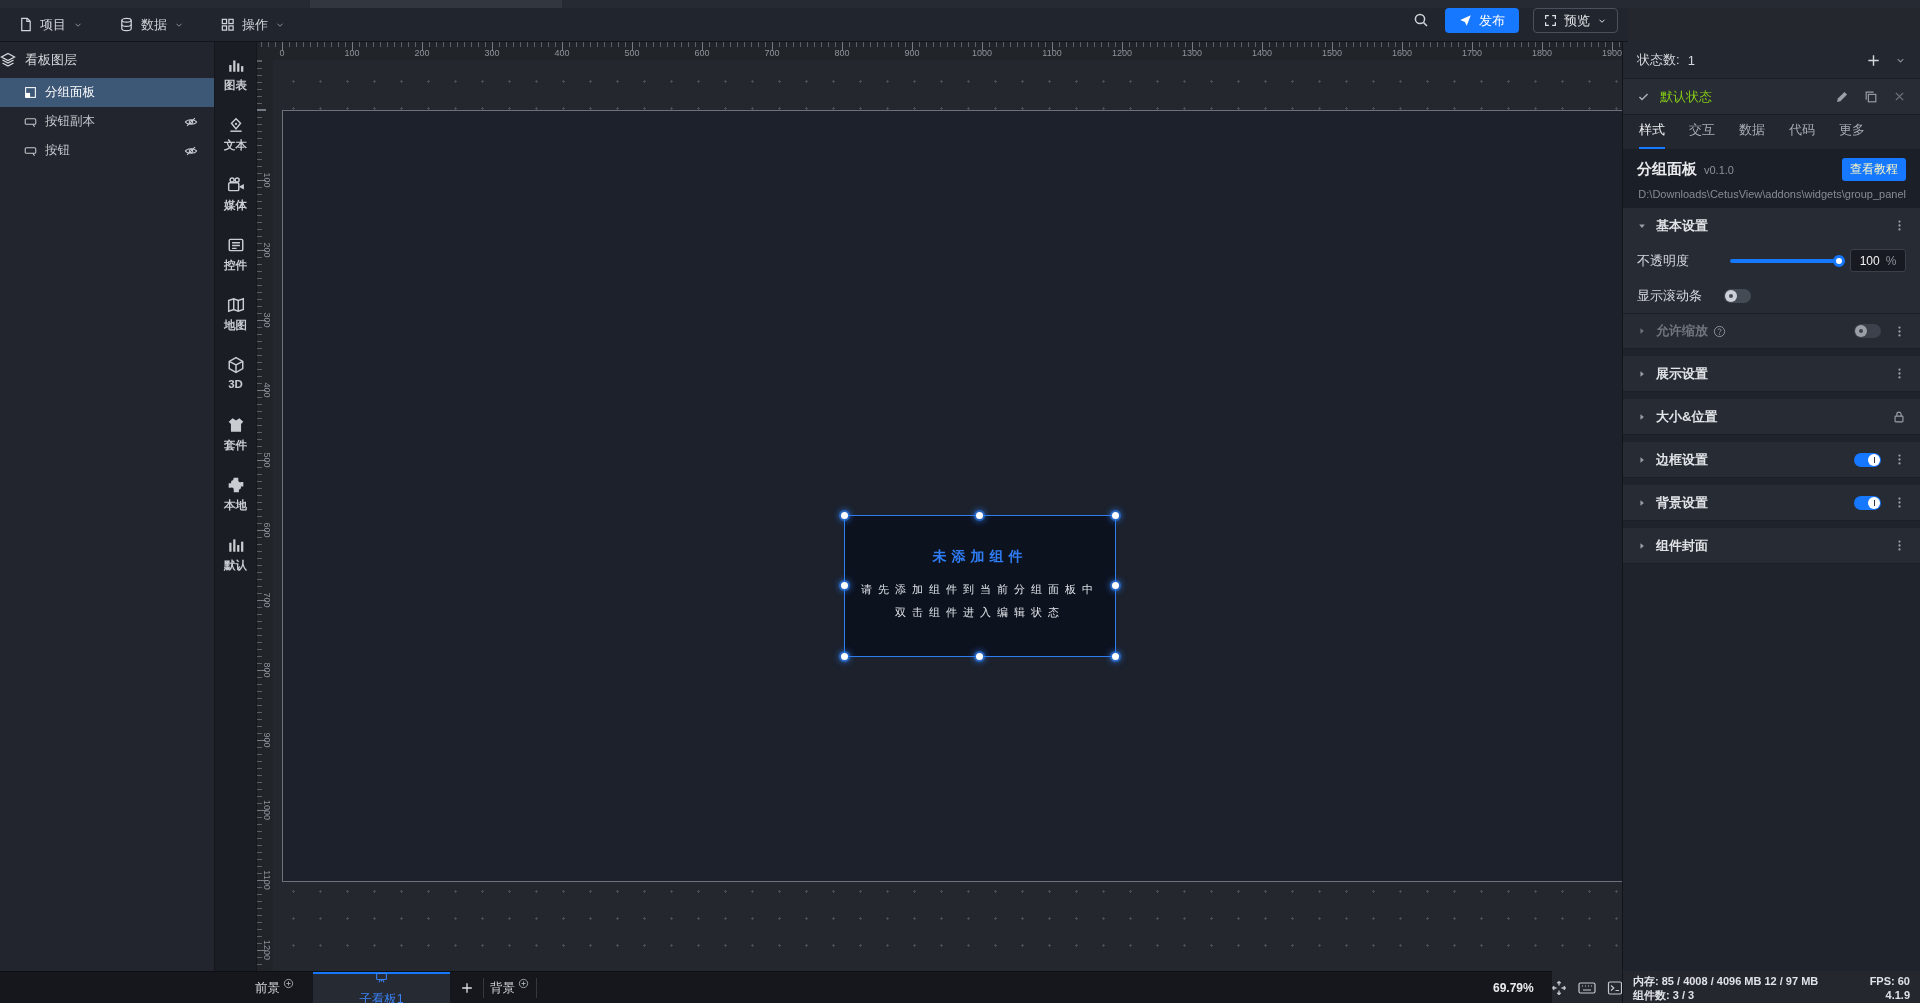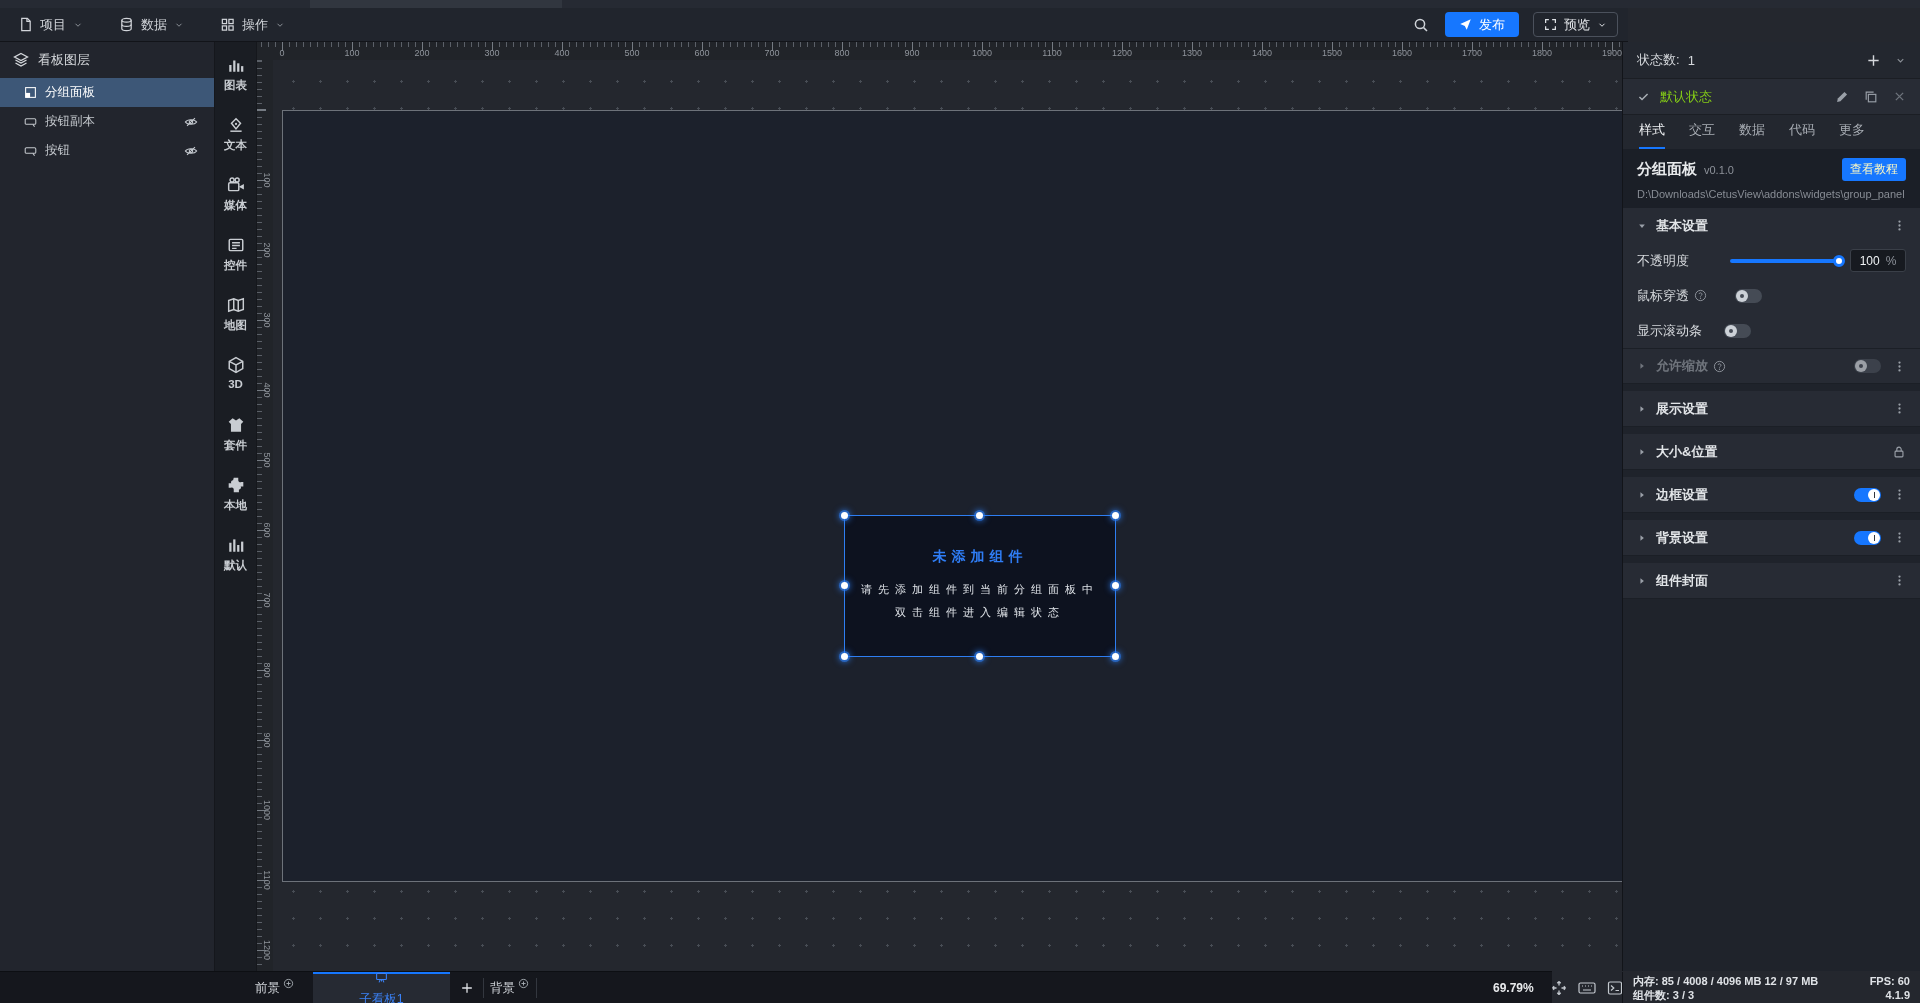--- a/index.html
+++ b/index.html
@@ -7,33 +7,33 @@
     font-family:"Liberation Sans","DejaVu Sans",sans-serif;}
   .app{position:relative;width:1920px;height:1003px;background:#24272e;color:#d6d9dd;font-size:13px;}
   svg{display:block;}
 
   
   .top-strip{position:absolute;left:0;top:0;width:1920px;height:8px;background:#262a33;}
   .top-strip .seg{position:absolute;left:310px;top:0;width:252px;height:8px;background:#31363f;}
 
   
   .menubar{position:absolute;left:0;top:8px;width:1628px;height:34px;background:#21252d;
-    border-bottom:1px solid #121419;display:flex;align-items:center;}
+    border-bottom:1px solid #121419;display:flex;align-items:flex-start;}
   .menu-item{display:flex;align-items:center;gap:7px;padding:0 18px;height:100%;color:#d2d5da;cursor:default;}
   .menu-item .chev{color:#8b9097;}
   .menubar .spacer{flex:1;}
   .iconbtn{display:flex;align-items:center;justify-content:center;width:28px;height:24px;color:#cfd3d8;}
   .btn-publish{display:flex;align-items:center;gap:7px;height:25px;padding:0 14px;background:#1677ff;
     color:#fff;border-radius:4px;margin:0 14px 0 10px;font-size:13px;}
   .btn-preview{display:flex;align-items:center;gap:7px;height:25px;padding:0 10px;border:1px solid #4b515c;
     color:#dfe2e6;border-radius:4px;margin-right:10px;font-size:13px;}
 
   
   .layers{position:absolute;left:0;top:42px;width:215px;height:929px;background:#22252d;border-right:1px solid #15171c;}
-  .layers-header{display:flex;align-items:center;gap:9px;height:36px;padding-left:13px;color:#d6d9dd;font-size:13px;}
+  .layers-header{display:flex;align-items:center;gap:9px;height:36px;color:#d6d9dd;font-size:13px;}
   .layer-item{position:relative;display:flex;align-items:center;gap:8px;height:29px;padding-left:24px;color:#c3c7cc;font-size:12.5px;}
   .layer-item.selected{background:#3d5777;color:#fff;}
   .layer-item .eye{position:absolute;right:16px;top:50%;transform:translateY(-50%);color:#c8cdd3;}
 
   
   .wtoolbar{position:absolute;left:215px;top:42px;width:42px;height:929px;background:#1a1d23;
     border-right:1px solid #15171c;display:flex;flex-direction:column;align-items:center;padding-top:14px;gap:15px;font-weight:bold;}
   .wtool{display:flex;flex-direction:column;align-items:center;gap:4px;color:#c9cdd2;width:42px;height:45px;}
   .wtool .lab{font-size:11.5px;}
 
@@ -60,21 +60,21 @@
     border:1px solid #2e7ef2;display:flex;flex-direction:column;align-items:center;justify-content:center;}
   .component .ttl{color:#2f7df5;font-weight:bold;font-size:14px;letter-spacing:5px;margin-bottom:12px;}
   .component .ln{color:#dfe3e8;font-size:11px;letter-spacing:6px;line-height:23px;}
   .handle{position:absolute;width:7px;height:7px;border-radius:50%;background:#fff;
     box-shadow:0 0 0 2px rgba(46,126,242,.55),0 0 6px 2px rgba(46,126,242,.8);}
   .h-tl{left:-4px;top:-4px;} .h-tm{left:50%;margin-left:-4px;top:-4px;} .h-tr{right:-4px;top:-4px;}
   .h-ml{left:-4px;top:50%;margin-top:-4px;} .h-mr{right:-4px;top:50%;margin-top:-4px;}
   .h-bl{left:-4px;bottom:-4px;} .h-bm{left:50%;margin-left:-4px;bottom:-4px;} .h-br{right:-4px;bottom:-4px;}
 
   
-  .rpanel{position:absolute;left:1622px;top:42px;width:298px;height:929px;background:#1f232b;border-left:1px solid #121419;}
+  .rpanel{position:absolute;left:1622px;top:42px;width:298px;height:929px;background:#1f232b;border-left:1px solid #121419;text-align:right;}
   .states-row{display:flex;align-items:center;height:36px;padding:0 14px;background:#23272f;color:#d5d8dc;}
   .states-row .cnt{margin-left:8px;}
   .states-row .plus{margin-left:auto;color:#d5d8dc;}
   .states-row .chev{margin-left:14px;color:#8b9097;}
   .state-row{display:flex;align-items:center;height:37px;padding:0 14px;background:#282c35;
     border-top:1px solid #1b1e24;border-bottom:1px solid #1b1e24;}
   .state-row .nm{margin-left:10px;color:#84cc16;}
   .state-row .acts{margin-left:auto;display:flex;gap:15px;color:#9aa0a8;}
   .rtabs{display:flex;align-items:flex-end;gap:24px;height:34px;padding:0 16px;background:#23272f;}
   .rtab{color:#a9aeb5;padding-bottom:8px;border-bottom:2px solid transparent;}
@@ -492,35 +492,20 @@
         <span>不透明度</span>
         <span class="slider">
             <span class="sknob"></span>
           </span>
         <span class="numbox">
           <span>100</span>
           <span class="unit">%</span>
         </span>
       </div>
       <div class="prow">
-        <span>鼠标穿透</span>
-        <span class="help">
-            <svg width="13" height="13" viewBox="0 0 16 16" fill="none" stroke="currentColor" stroke-width="1.2">
-              <circle cx="8" cy="8" r="6.3"></circle>
-              <path d="M6.2 6.2a1.8 1.8 0 1 1 2.6 1.9c-.5.3-.8.6-.8 1.2"></path>
-              <circle cx="8" cy="11.4" r=".8" fill="currentColor" stroke="none"></circle>
-            </svg>
-          </span>
-        <span class="tgl" style="margin-left:28px;">
-            <span class="tknob">
-              <i></i>
-            </span>
-          </span>
-      </div>
-      <div class="prow">
         <span>显示滚动条</span>
         <span class="tgl" style="margin-left:22px;">
             <span class="tknob">
               <i></i>
             </span>
           </span>
       </div>
       <div class="prow disabled-row" style="border-top:1px solid #1b1f26;">
         <span class="caret">
             <svg width="10" height="10" viewBox="0 0 16 16" fill="currentColor">

